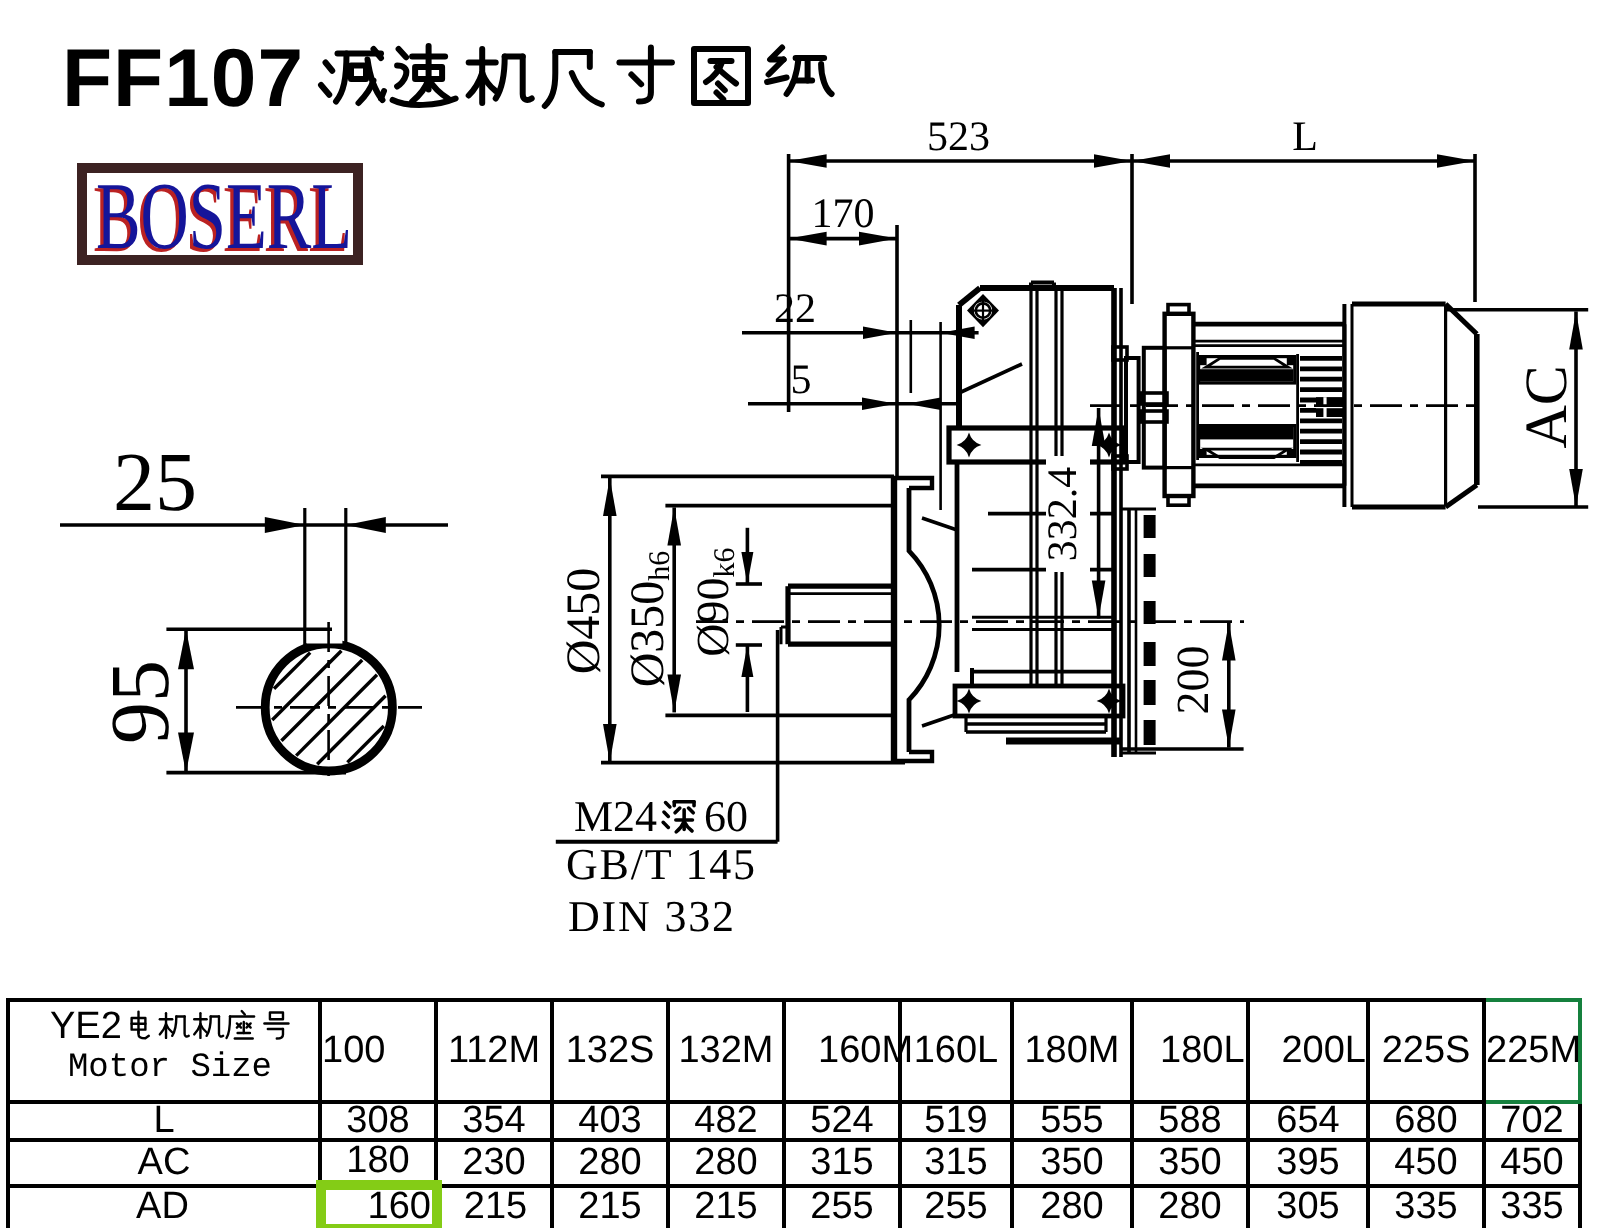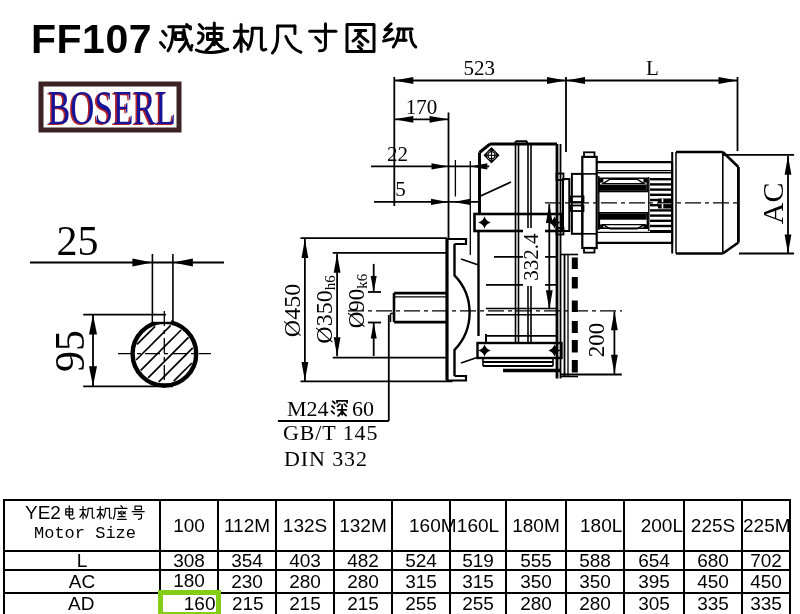--- a/index.html
+++ b/index.html
@@ -340,31 +340,31 @@
               </g>
               <g transform="translate(124.8,3.5) scale(0.1719)" stroke="#000" stroke-width="7" fill="none" stroke-linecap="round" stroke-linejoin="round">
                 <path d="M30,10 h38 v20 h-38 z"></path>
                 <path d="M14,42 h70"></path>
                 <path d="M24,58 h44"></path>
                 <path d="M68,58 v16 c0,10 -8,12 -18,12"></path>
               </g>
               <text x="80" y="37" font-family="Liberation Mono, monospace" font-size="17" text-anchor="middle">Motor Size</text>
             </svg>
           </td>
-          <td style="border:2px solid #000;padding:0;text-align:center">100</td>
+          <td style="border:2px solid #000;padding:0;">100</td>
           <td style="border:2px solid #000;padding:0;text-align:center">112M</td>
           <td style="border:2px solid #000;padding:0;text-align:center">132S</td>
           <td style="border:2px solid #000;padding:0;text-align:center">132M</td>
           <td style="border:2px solid #000;padding:16px;text-align:center">160M</td>
           <td style="border:2px solid #000;padding:0;text-align:center">160L</td>
           <td style="border:2px solid #000;padding:0;text-align:center">180M</td>
           <td style="border:2px solid #000;padding:13px;text-align:center">180L</td>
           <td style="border:2px solid #000;padding:0;text-align:right">200L</td>
           <td style="border:2px solid #000;padding:0;text-align:center">225S</td>
-          <td style="border:2px solid #000000;padding:0;text-align:left">225M</td>
+          <td style="border:2px solid #15803d;padding:0;text-align:left">225M</td>
         </tr>
         <tr style="height:17.5px">
           <td style="border:2px solid #000;padding:0;text-align:center">L</td>
           <td style="border:2px solid #000;padding:0;text-align:center">308</td>
           <td style="border:2px solid #000;padding:0;text-align:center">354</td>
           <td style="border:2px solid #000;padding:0;text-align:center">403</td>
           <td style="border:2px solid #000;padding:0;text-align:center">482</td>
           <td style="border:2px solid #000;padding:0;text-align:center">524</td>
           <td style="border:2px solid #000;padding:0;text-align:center">519</td>
           <td style="border:2px solid #000;padding:0;text-align:center">555</td>

